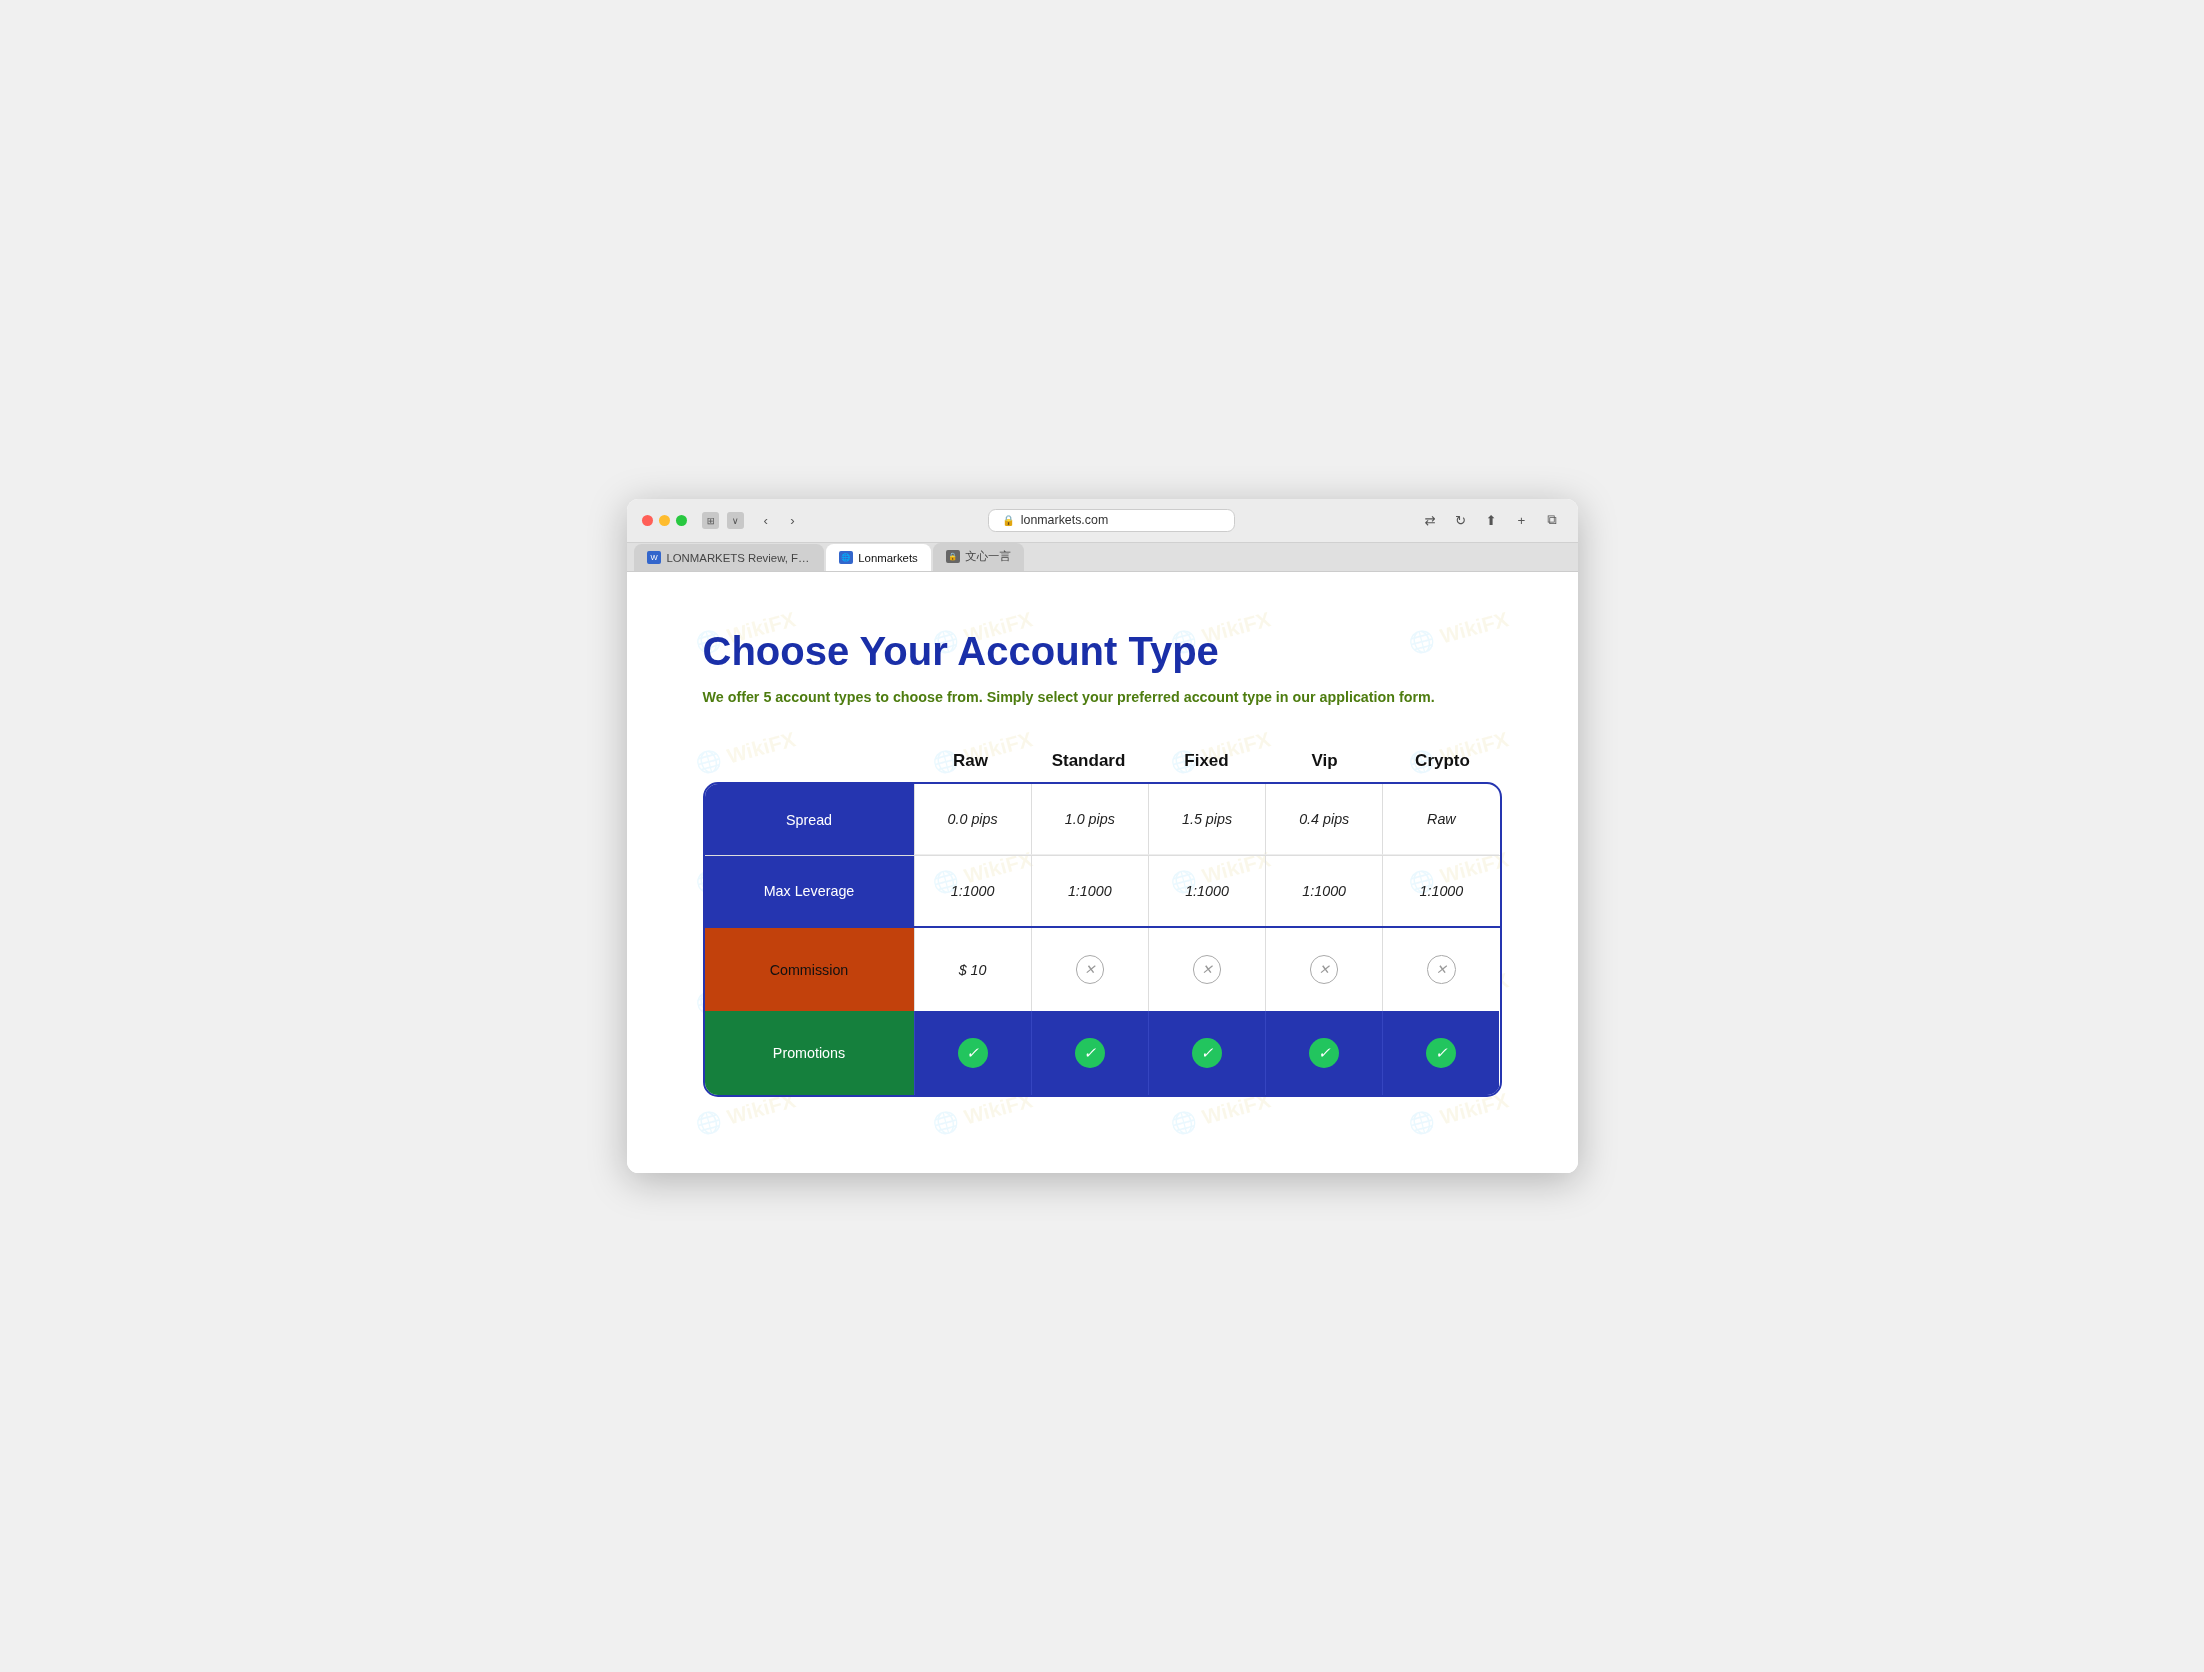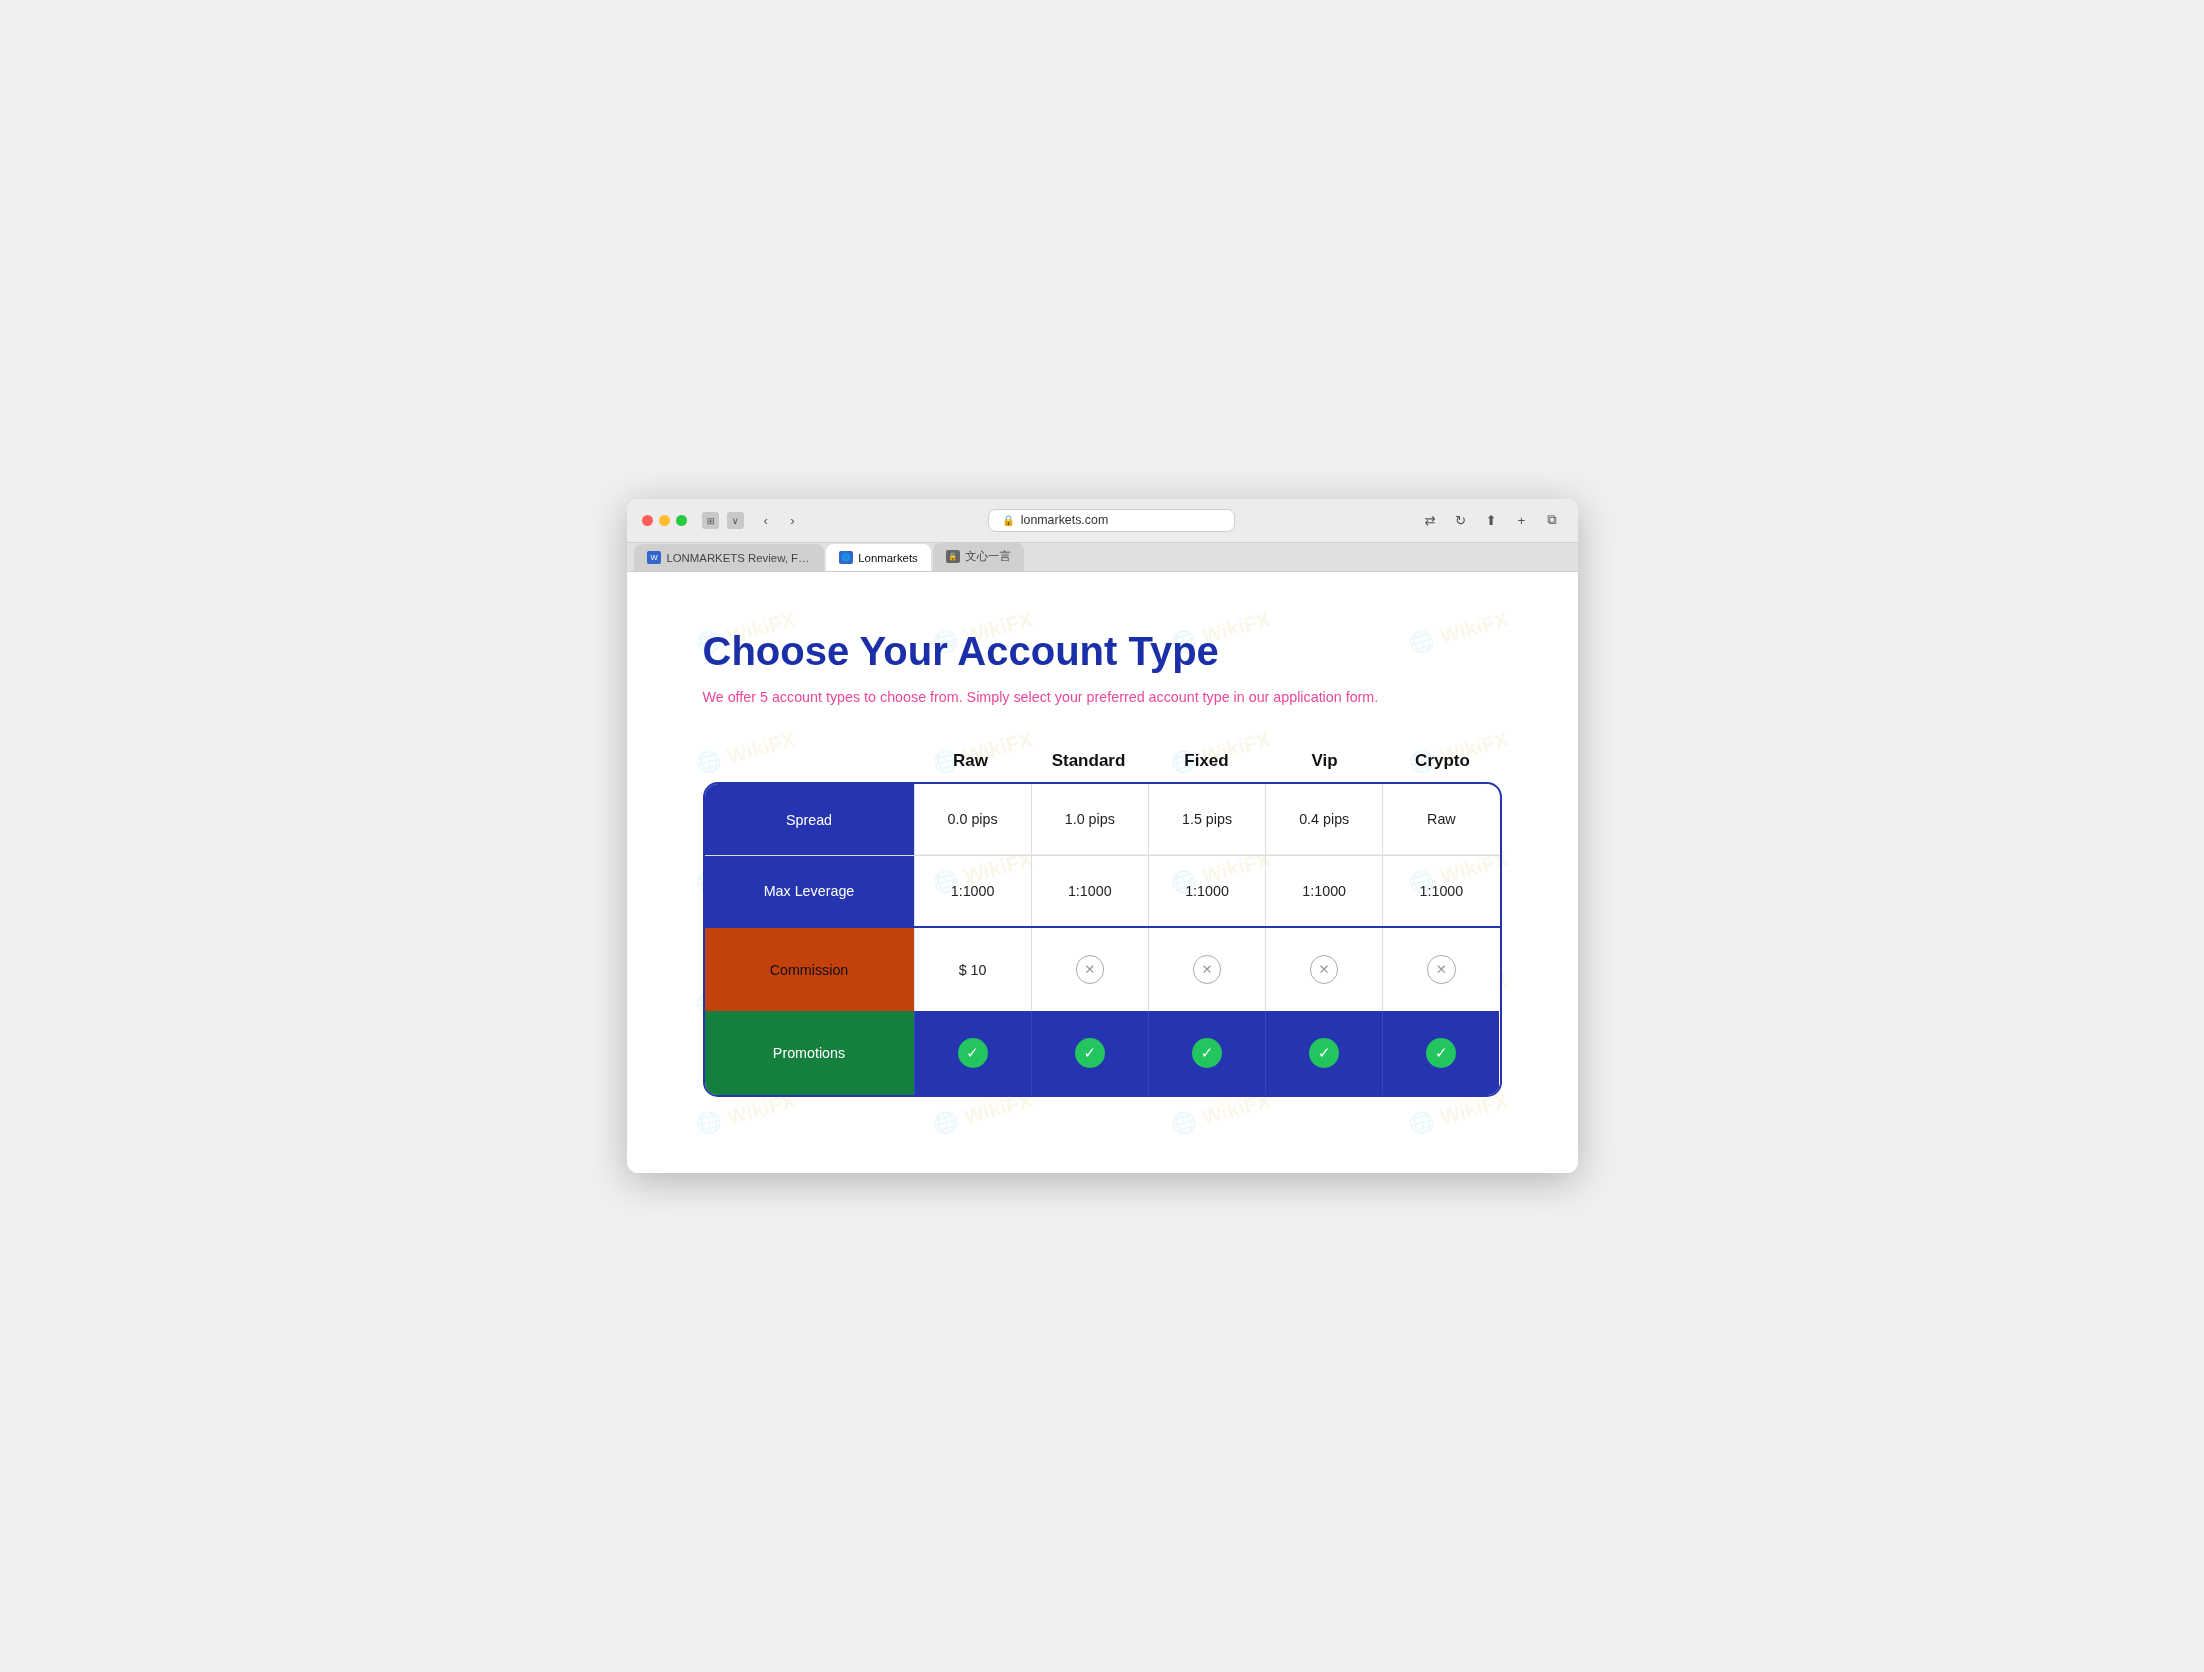--- a/index.html
+++ b/index.html
@@ -208,24 +208,25 @@
       font-size: 40px;
       font-weight: 700;
       color: #1a2fa8;
       margin-bottom: 15px;
       position: relative;
       z-index: 1;
     }
 
     .page-subtitle {
       font-size: 14.3px;
-      color: #ec4899;
+      color: #4d7c0f;
       margin-bottom: 46px;
       position: relative;
       z-index: 1;
+      font-weight: bold;
     }
 
     
     .account-table-wrap {
       position: relative;
       z-index: 1;
     }
 
     .column-headers {
       display: grid;
@@ -266,20 +267,21 @@
     }
 
     .row-cell {
       display: flex;
       align-items: center;
       justify-content: center;
       font-size: 14.3px;
       color: #222;
       padding: 27px 17px;
       border-left: 1px solid #ddd;
+      font-style: italic;
     }
 
     .row-spread { border-bottom: 1px solid #ddd; }
     .row-leverage { border-bottom: none; }
     .row-commission { background: #fff; border-top: 2.9px solid #2535b0; }
     .row-promotions { }
 
     .row-commission .row-label {
       background: #c2410c;
       color: #111;

